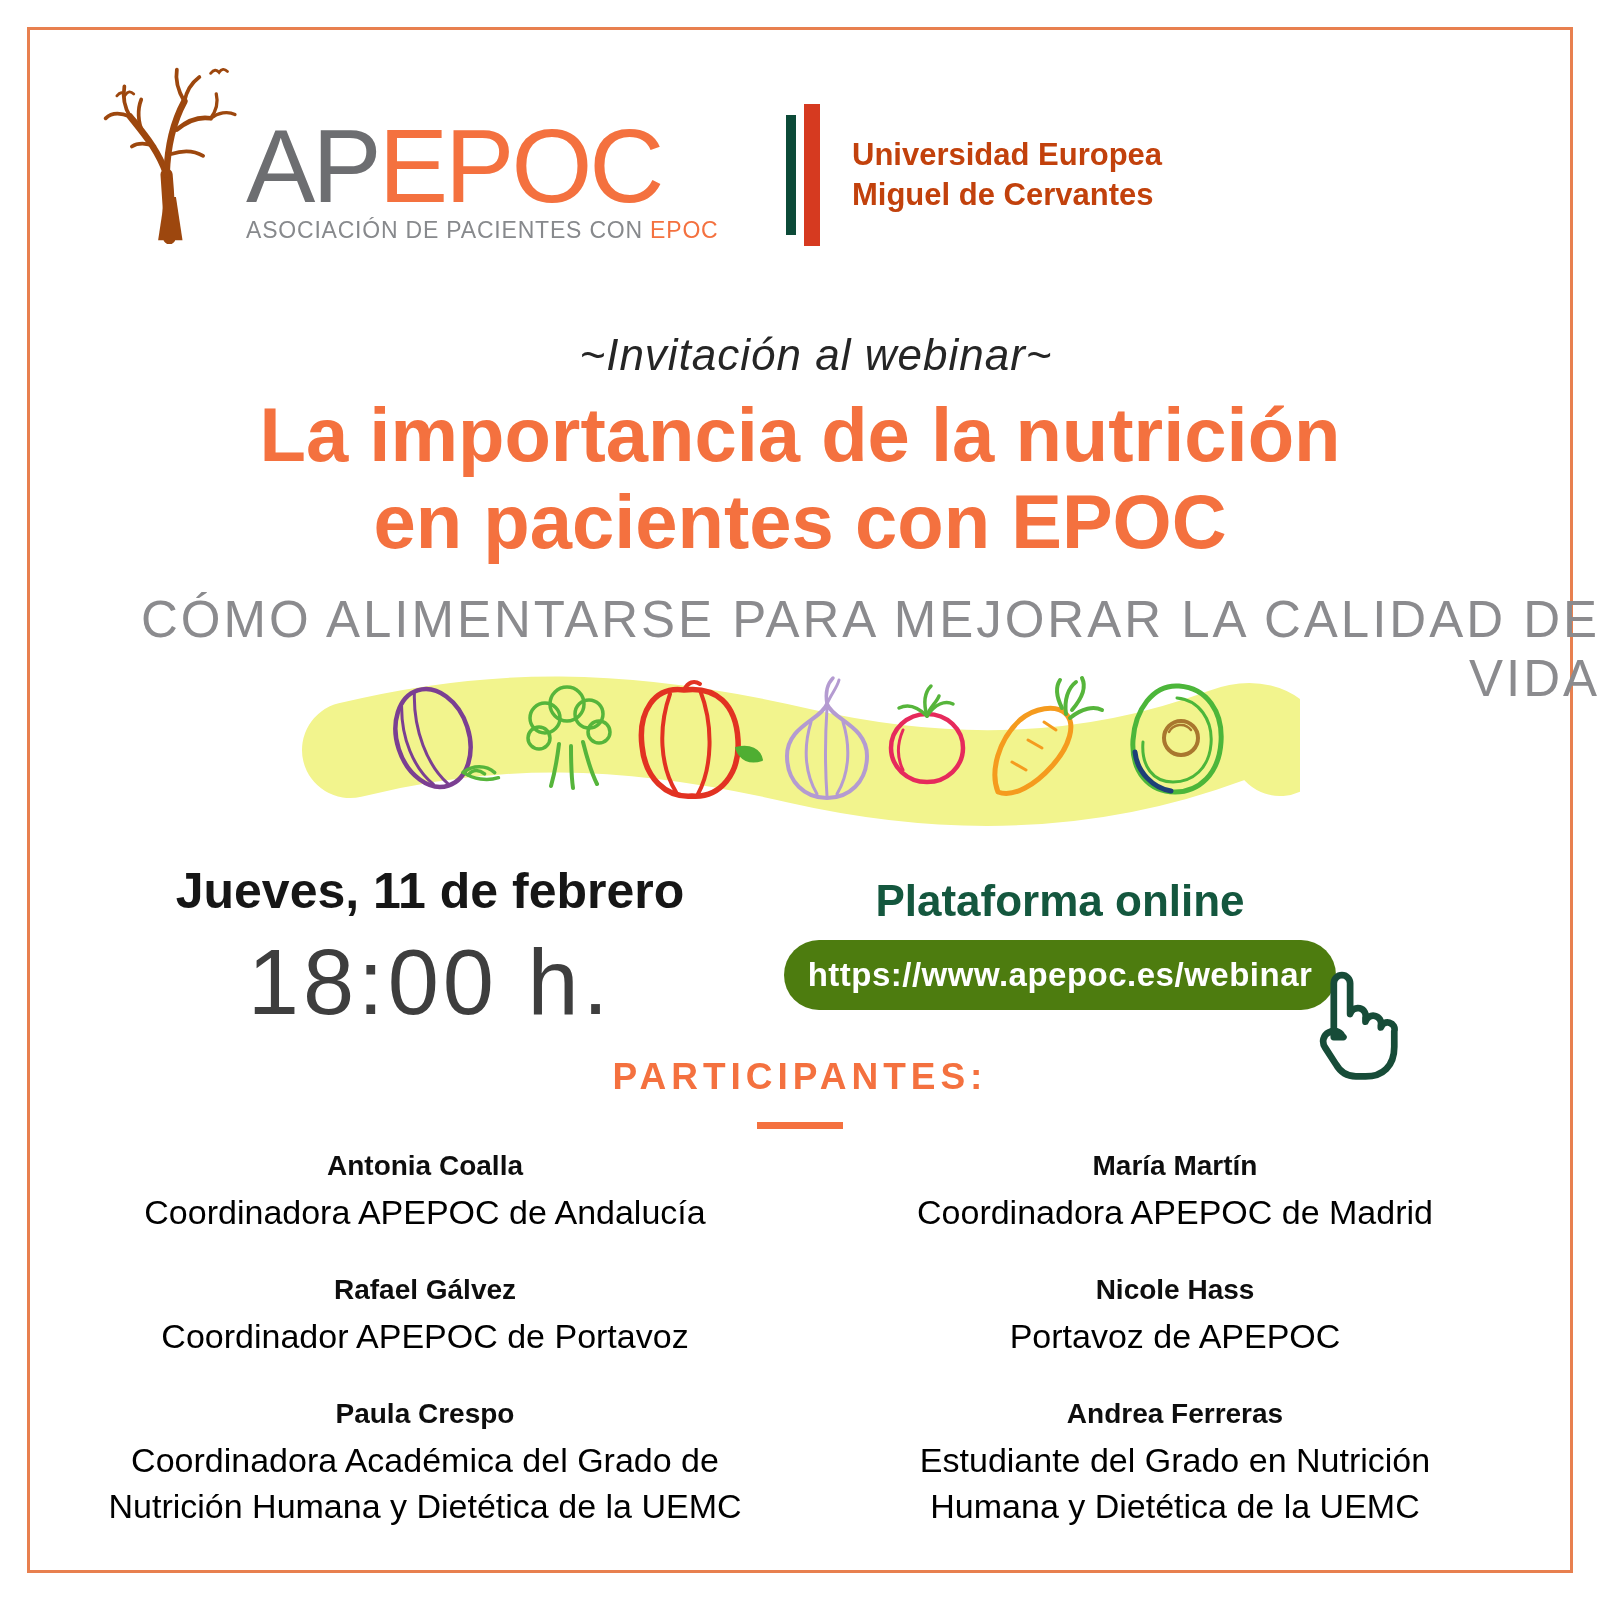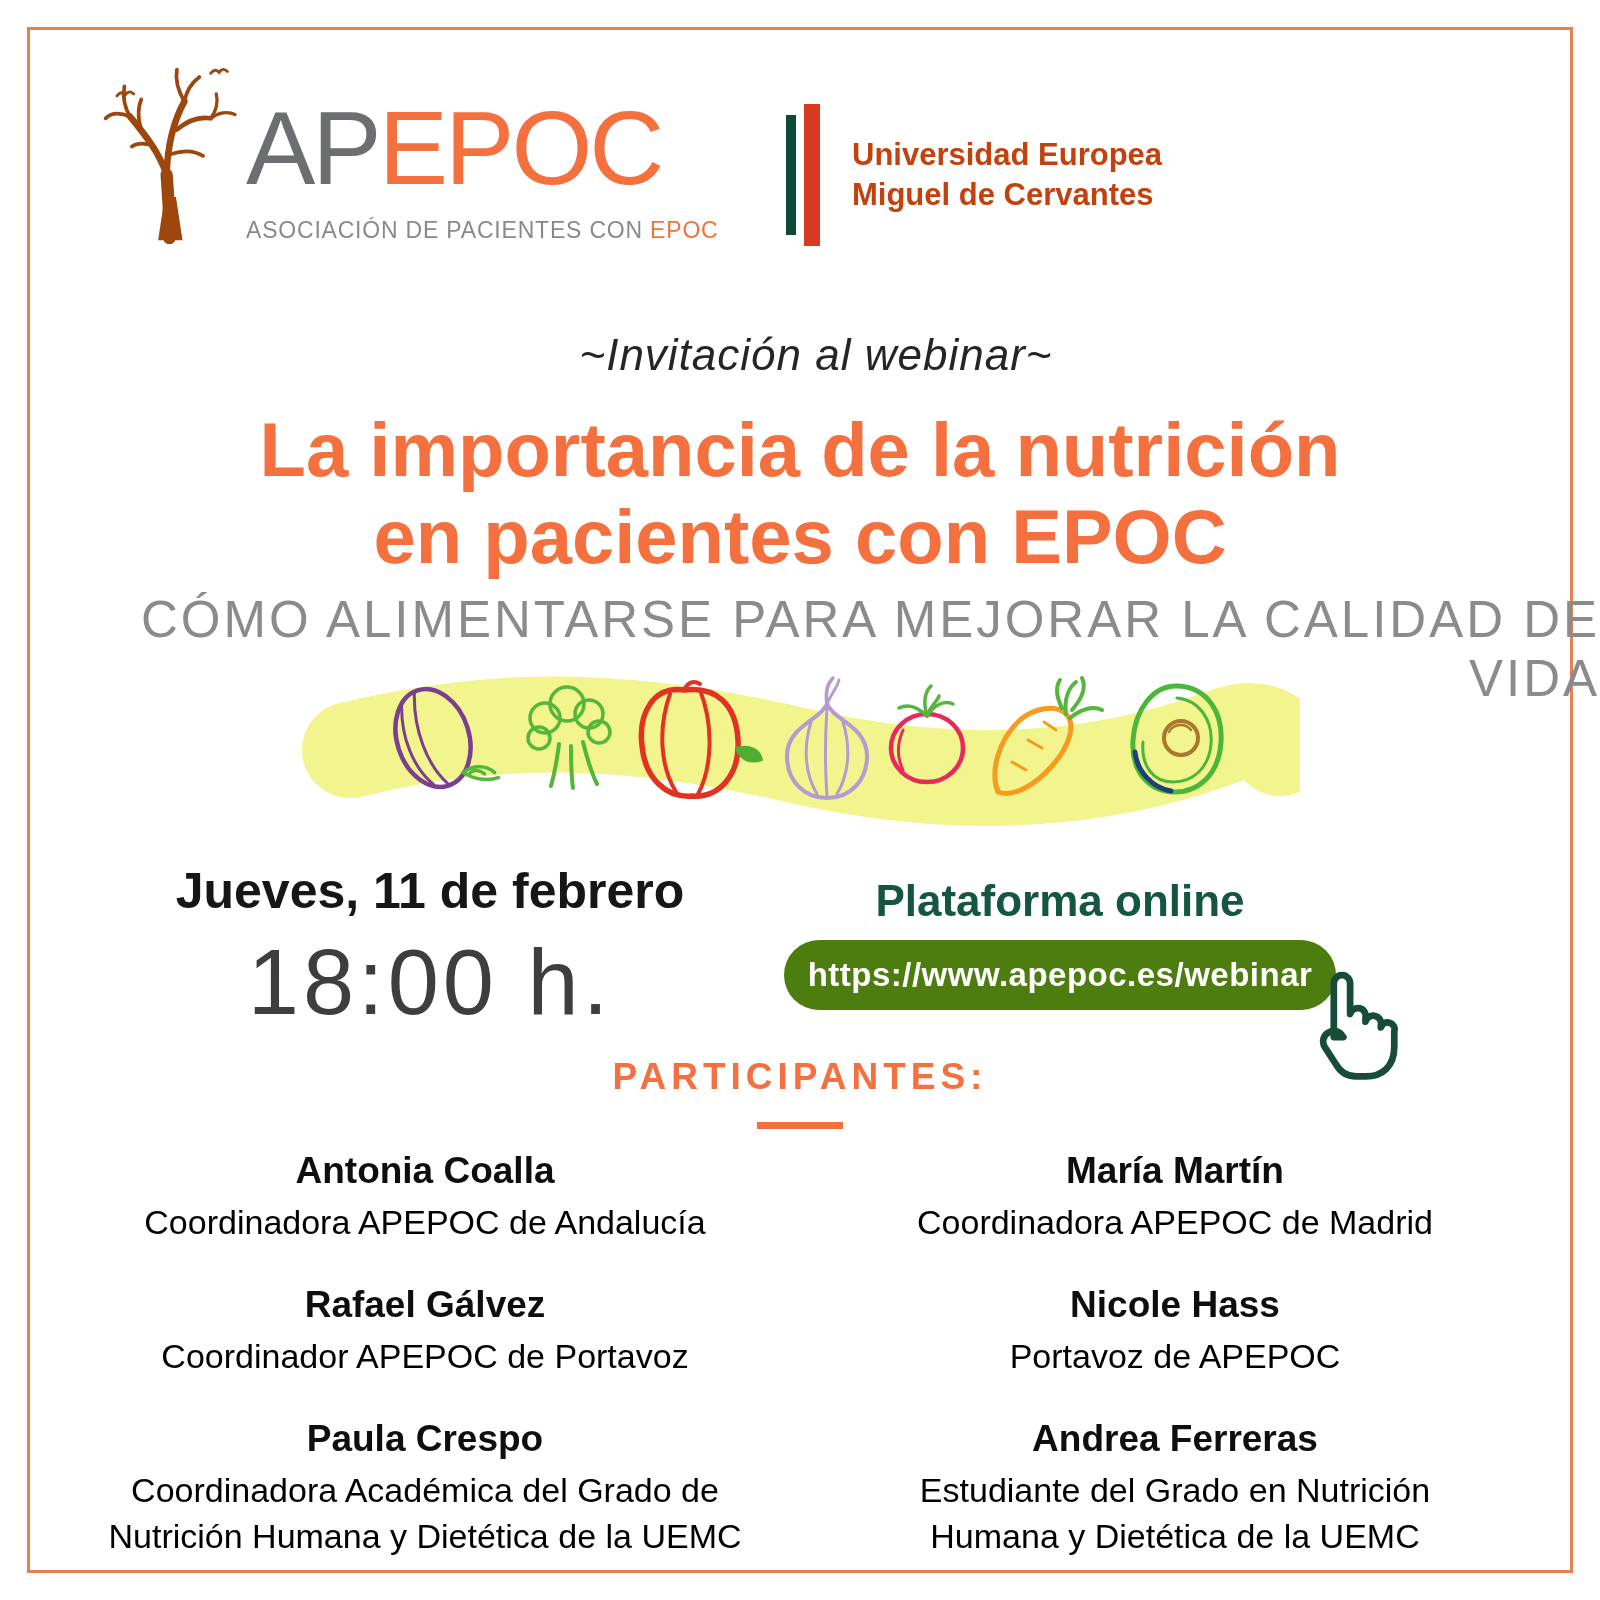--- a/index.html
+++ b/index.html
@@ -9,36 +9,36 @@
     font-family:"Liberation Sans", sans-serif; overflow:hidden;
   }
   .frame { position:absolute; left:27px; top:27px; right:27px; bottom:27px;
     border:3px solid #E8804F; pointer-events:none; }
 
   
   .apepoc-logo { position:absolute; left:100px; top:62px; display:flex; align-items:flex-end; }
   .tree { width:150px; height:182px; margin-right:-4px; }
   .apepoc-word { font-size:104px; line-height:0.95; letter-spacing:-3px; color:#6D6E71; white-space:nowrap; }
   .apepoc-word .orange { color:#F4713F; }
-  .apepoc-tagline { font-size:23px; letter-spacing:0.8px; color:#87898C; margin-top:19px; white-space:nowrap; }
+  .apepoc-tagline { font-size:23px; letter-spacing:0.8px; color:#87898C; margin-top:1px; white-space:nowrap; }
   .apepoc-tagline .orange { color:#F4713F; }
 
   .uemc-logo { position:absolute; left:786px; top:104px; display:flex; align-items:center; }
   .uemc-bar1 { width:10px; height:120px; background:#0C4A38; }
   .uemc-bar2 { width:16px; height:142px; background:#D63A20; margin-left:8px; }
   .uemc-box  { width:316px; height:120px; background:#0C4A38; margin-left:8px;
                display:flex; align-items:center; justify-content:center; }
   .uemc-box span { color:#fff; font-size:64px; font-weight:bold; letter-spacing:5px; }
   .uemc-name { margin-left:32px; color:#c2410c; font-weight:bold; font-size:31px; line-height:1.3; }
 
   
   .kicker { position:absolute; top:330px; left:0; width:100%; text-align:center;
             font-size:44px; font-style:italic; color:#252525; letter-spacing:1px;margin-left:16px; }
   .title  { position:absolute; top:392px; left:0; width:100%; text-align:center;
-            color:#F4713F; font-weight:bold; font-size:76px; line-height:1.14;margin-top:15px; }
+            color:#F4713F; font-weight:bold; font-size:76px; line-height:1.14; }
   .subtitle { position:absolute; top:590px; left:0; width:100%; text-align:right;
             font-size:51px; letter-spacing:3px; color:#8B8B8E; }
 
   
   .veg-band { position:absolute; left:300px; top:652px; width:1000px; height:190px; }
 
   
   .date-block { position:absolute; left:130px; top:862px; width:600px; text-align:center; }
   .date { font-size:50px; font-weight:bold; color:#161616; }
   .time { font-size:92px; font-weight:300; color:#3E3E3E; letter-spacing:4px; margin-top:10px; }
@@ -50,21 +50,21 @@
   .url-pill span { color:#fff; font-size:33px; font-weight:bold; letter-spacing:0.5px; }
   .hand { position:absolute; left:545px; top:86px; width:96px; height:130px; }
 
   
   .participants-heading { position:absolute; top:1056px; left:0; width:100%; text-align:center;
         color:#F4713F; font-size:37px; font-weight:600; letter-spacing:5px; }
   .heading-rule { position:absolute; top:1122px; left:757px; width:86px; height:7px; background:#F4713F; }
   .grid { position:absolute; top:1150px; left:90px; width:1420px;
           display:grid; grid-template-columns:1fr 1fr; column-gap:80px; row-gap:38px; }
   .cell { text-align:center; }
-  .p-name { font-size:37px; font-weight:bold; color:#0E0E0E; }
+  .p-name { font-size:28px; font-weight:bold; color:#0E0E0E; }
   .p-role { font-size:34px; color:#000000; margin:8px auto 0; line-height:1.35; max-width:640px; }
 </style>
 </head>
 <body>
 
 <div class="poster">
   <div class="frame"></div>
 
   <div class="apepoc-logo">
     <svg class="tree" viewBox="0 0 160 190">

